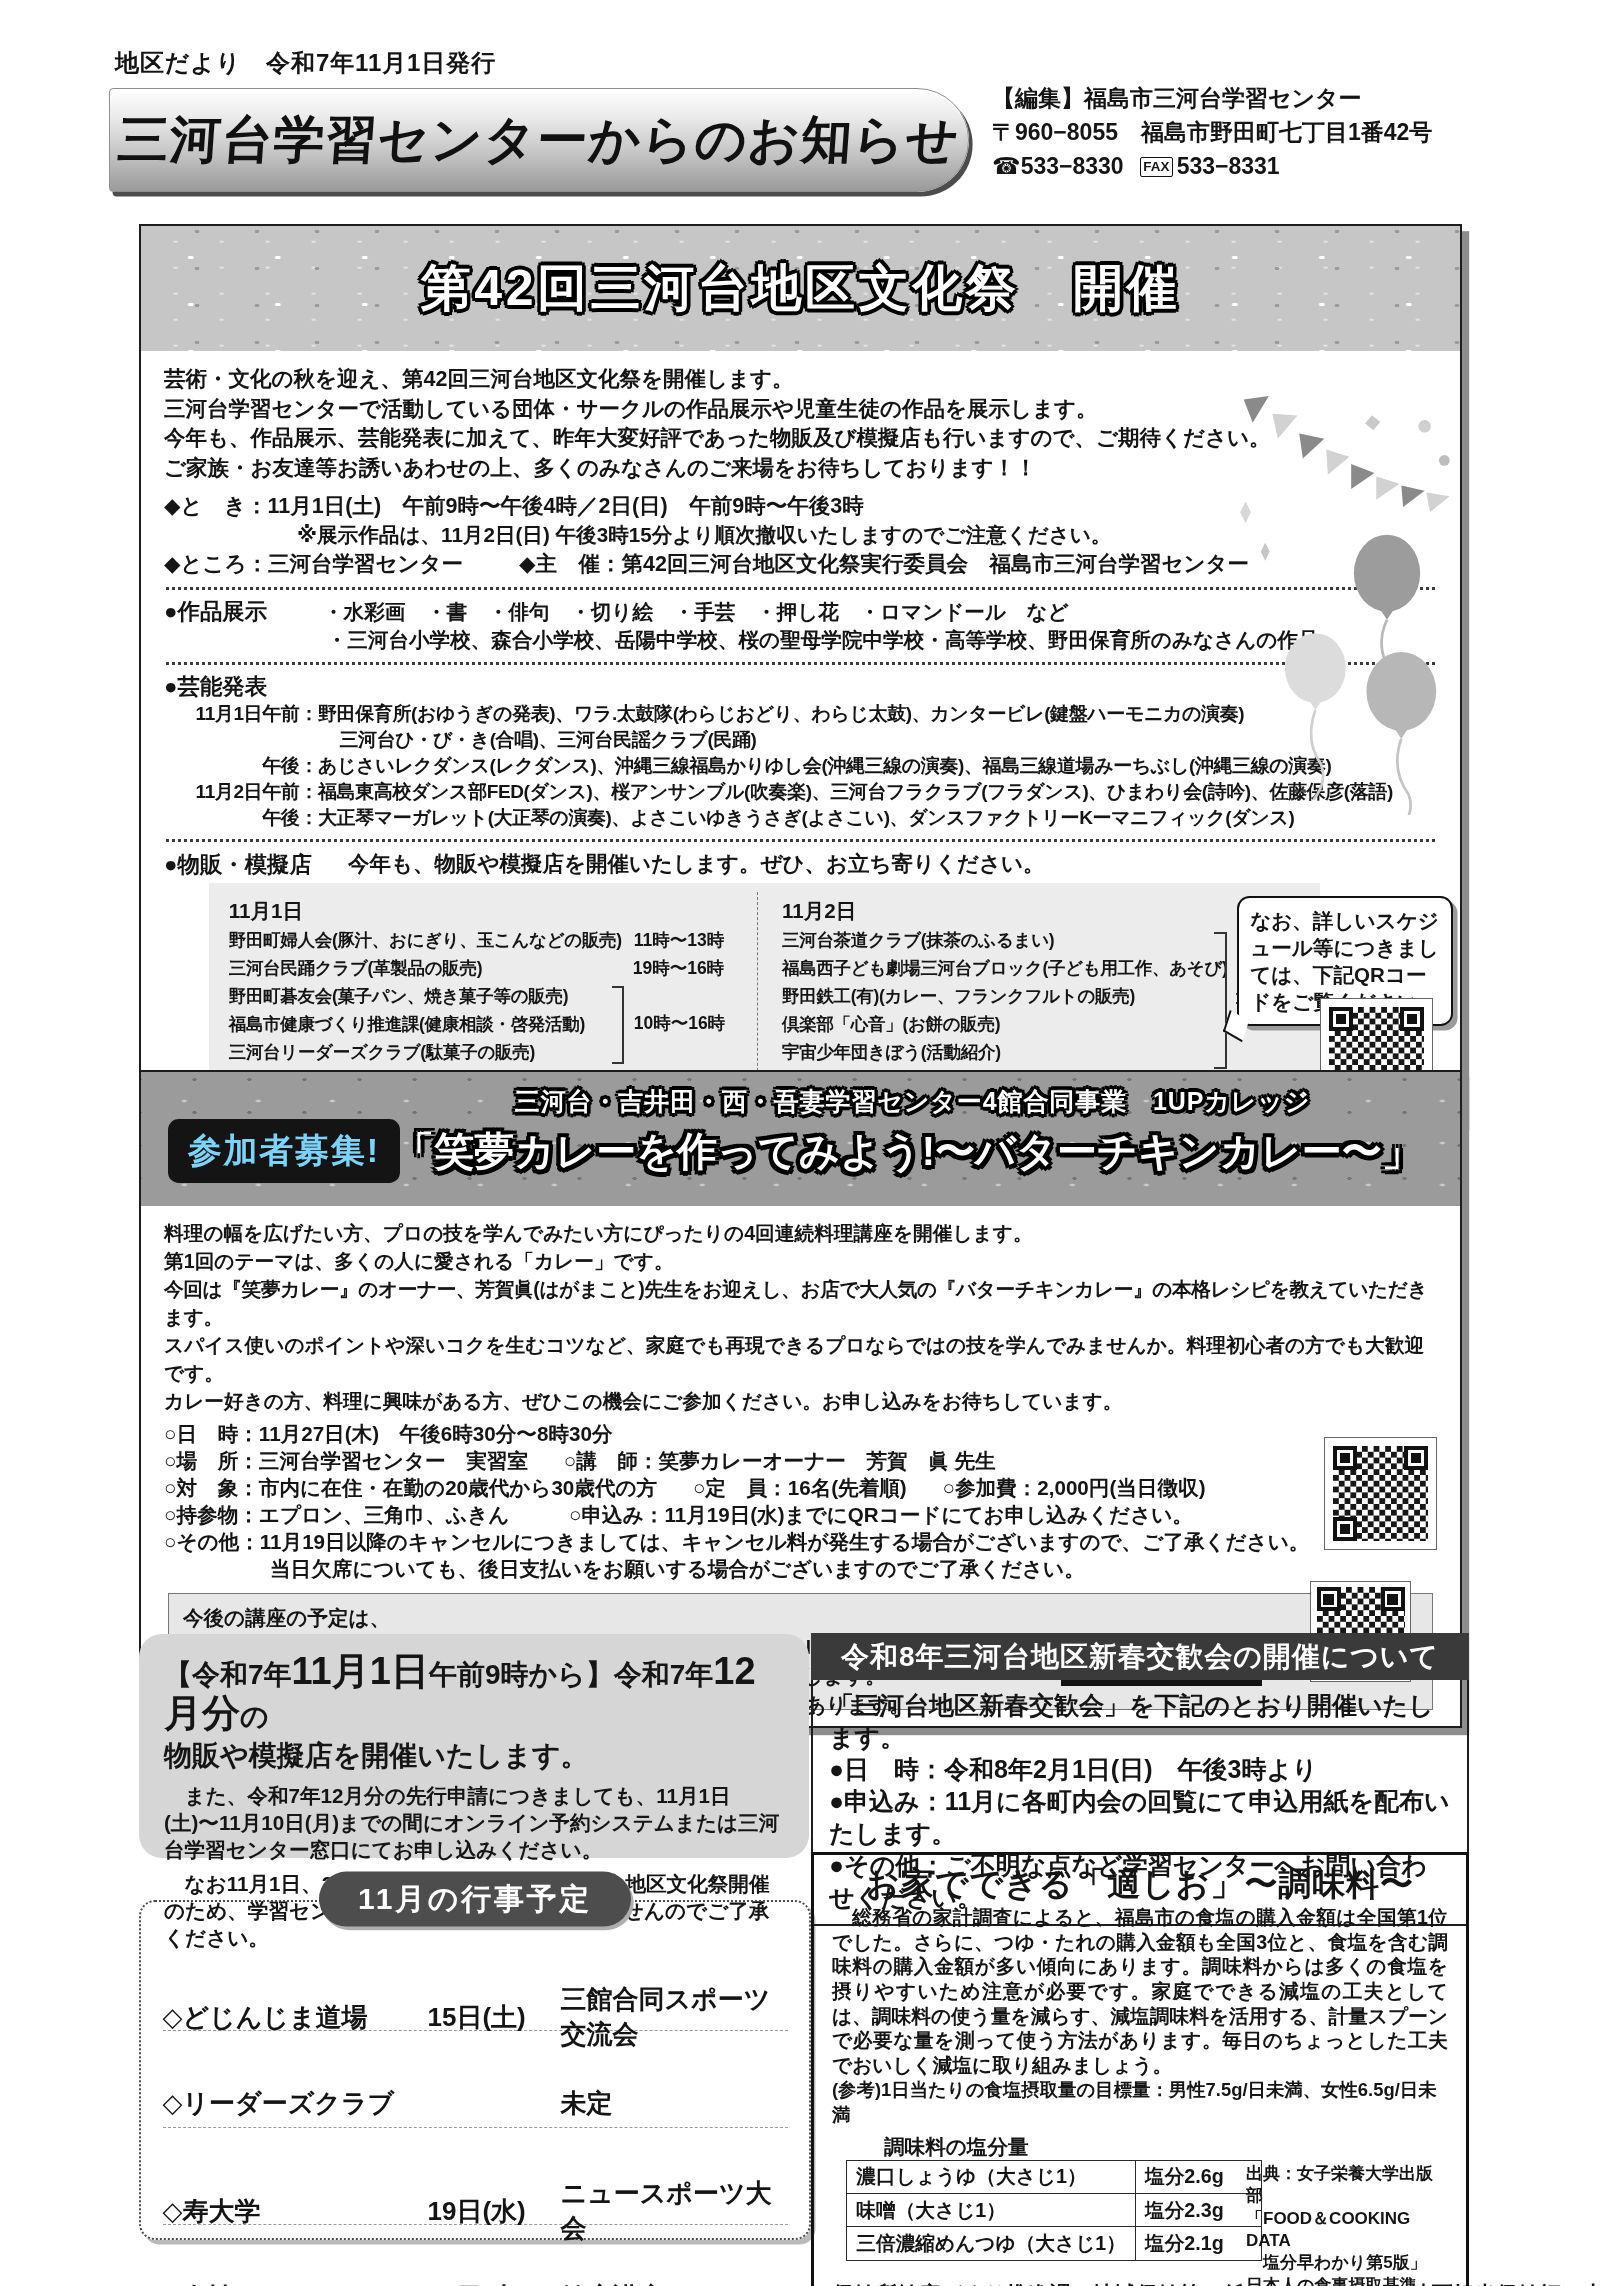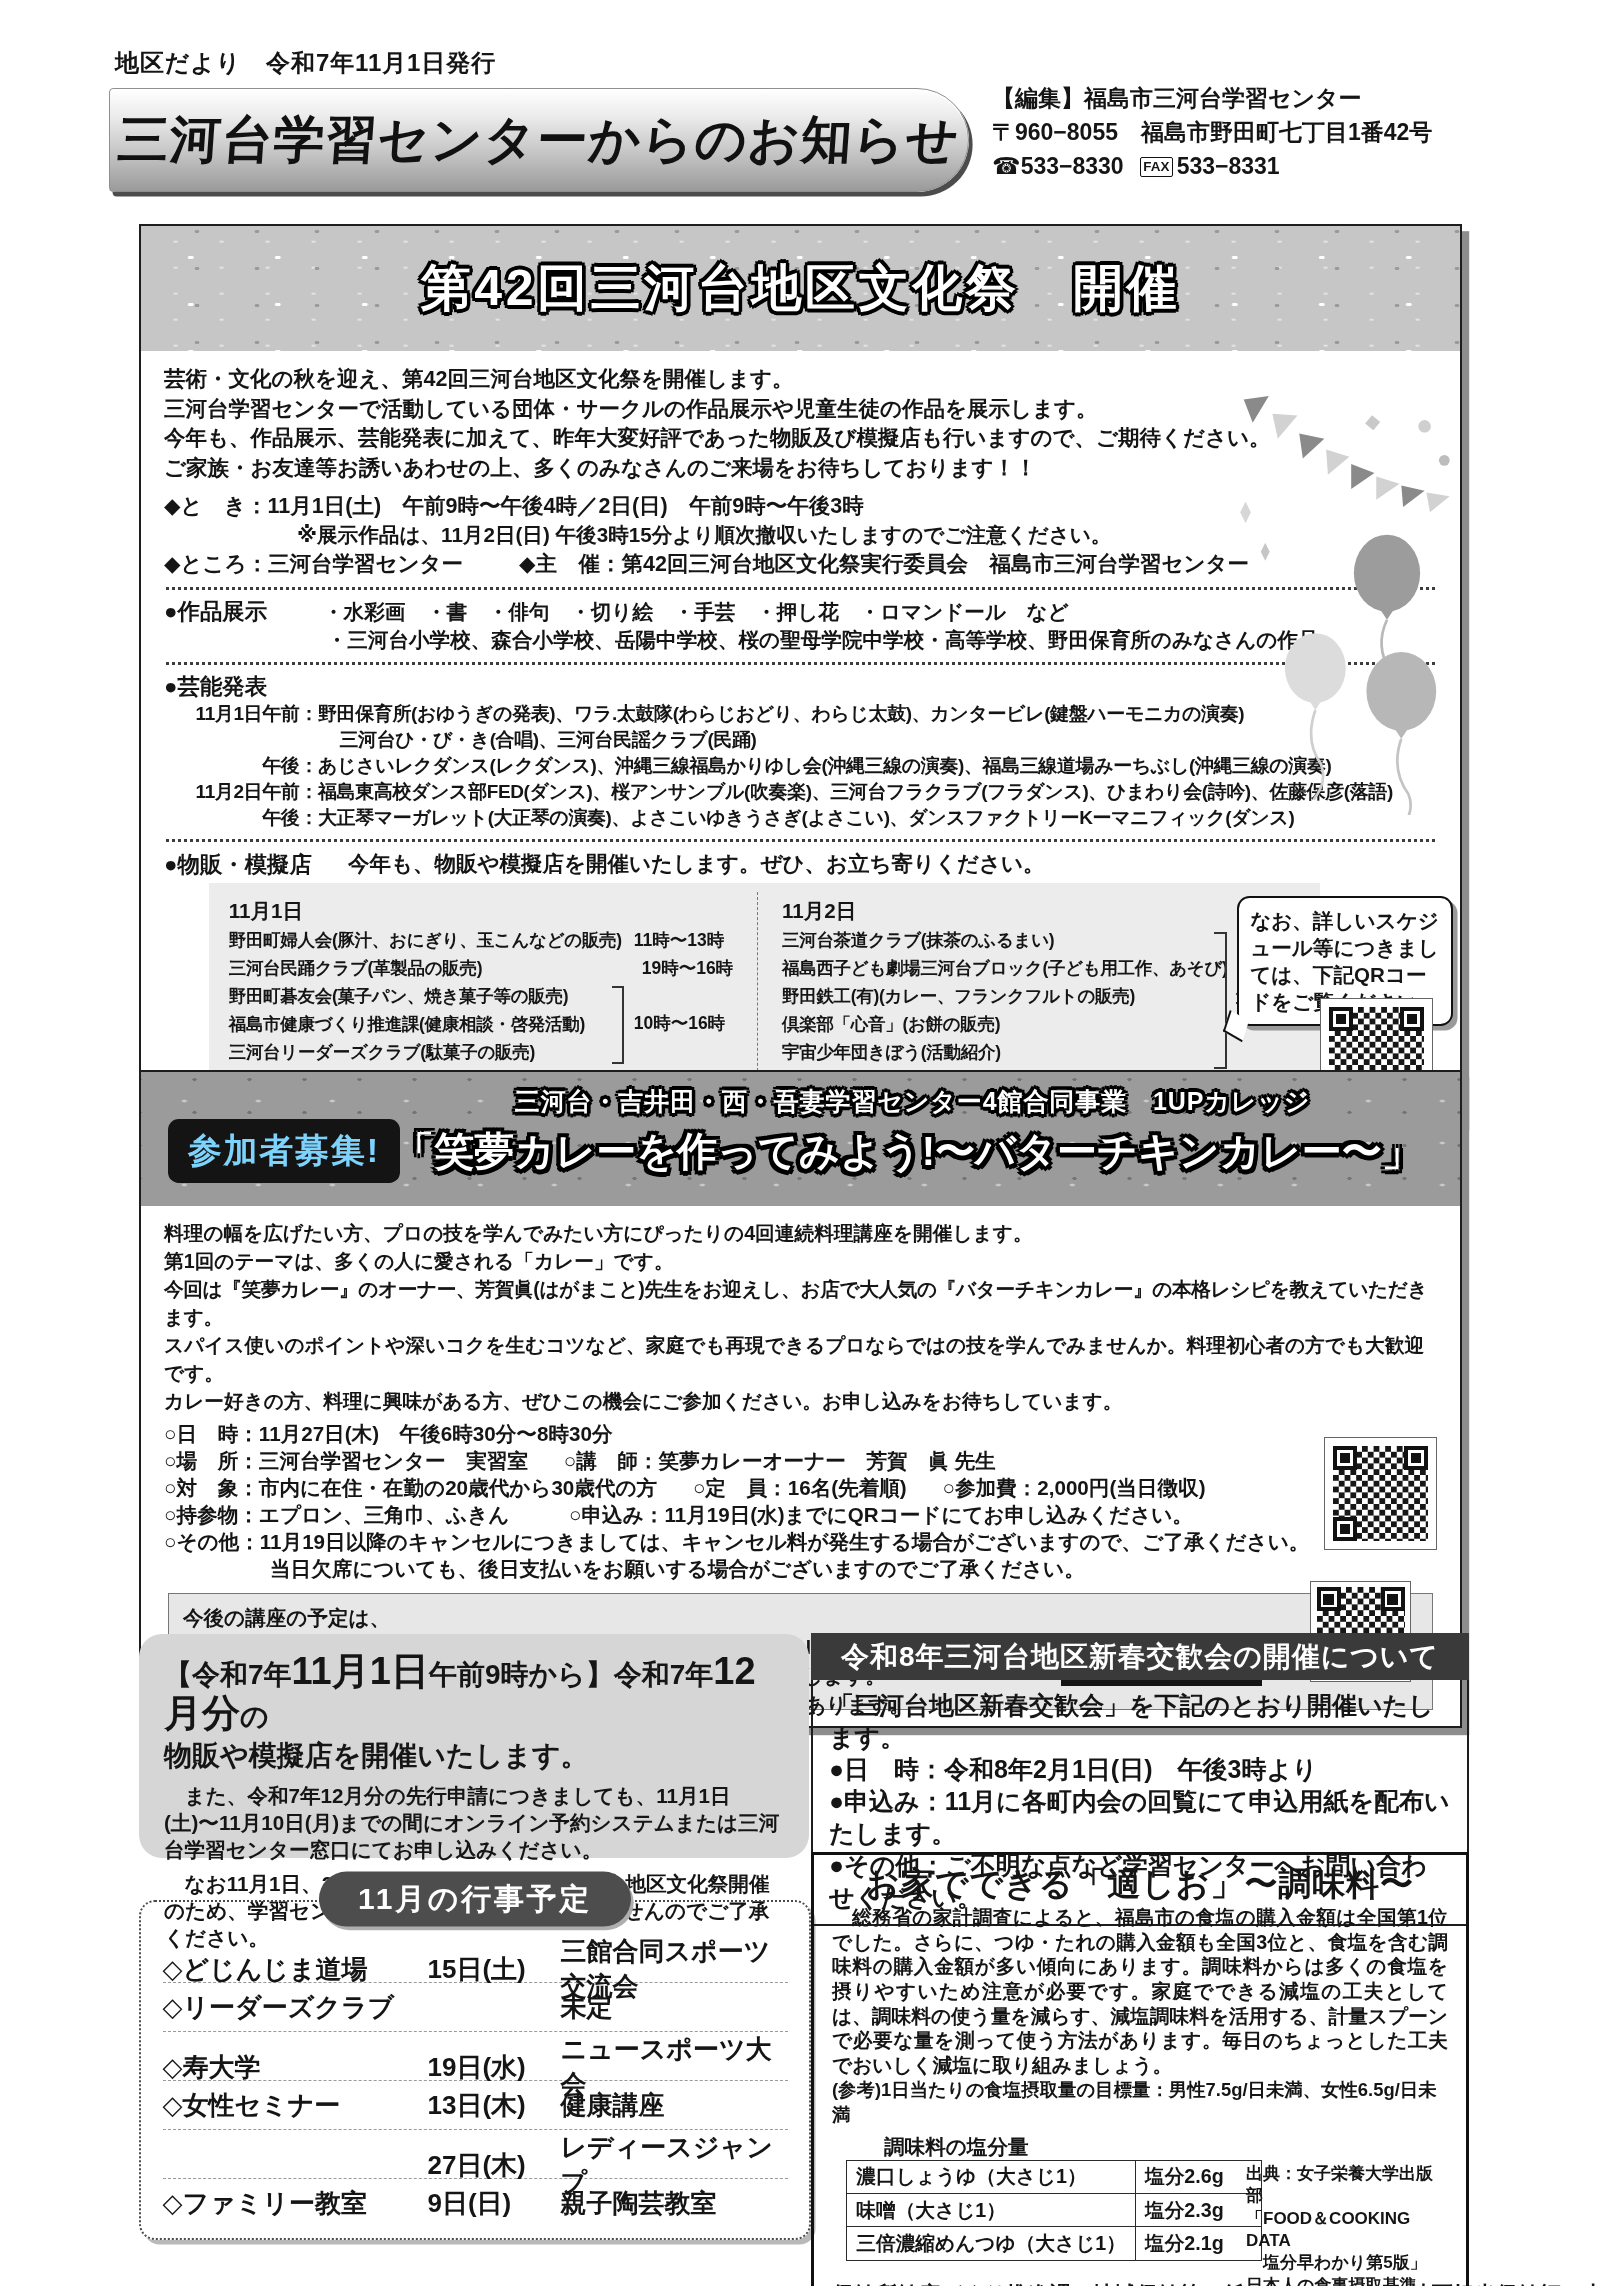--- a/index.html
+++ b/index.html
@@ -131,21 +131,21 @@
   .sched{
     left:139px;top:1900px;width:672px;height:340px;border:2.7px dotted #4a4a4a;border-radius:16px;
     box-shadow:4.5px 4.5px 0 #b9b9b9;box-sizing:border-box;padding:32px 21.5px 9px 21.5px;
   }
   .pill{
     position:absolute;left:50%;top:0;transform:translate(-50%,-55%);
     background:#4d4d4d;color:#fff;font-size:30px;font-weight:700;letter-spacing:2.7px;
     padding:7.2px 39px;border-radius:30px;white-space:nowrap;box-shadow:2.7px 3.6px 0 #aeaeae;
   }
   .srow{display:grid;grid-template-columns:265px 133px auto;align-items:center;
-    font-size:26px;font-weight:700;height:48px;border-bottom:1.8px dashed #9a9a9a;}
+    font-size:26px;font-weight:700;height:48px;border-bottom:1.8px dashed #9a9a9a;margin-top:48px;}
   .srow:last-child{border-bottom:none;}
   .srow .ev{font-weight:600;}
   
   .ny{left:811px;top:1633px;width:658px;}
   .ny-title{background:#3a3a3a;color:#fff;font-size:28px;font-weight:700;text-align:center;
     line-height:47px;letter-spacing:0.9px;}
   .ny-body{border:2.7px solid #1d1d1d;border-top:none;padding:9px 16px 10.7px 16px;
     font-size:25px;font-weight:600;line-height:32px;box-sizing:border-box;}
   .ny-body .lbl{font-weight:700;}
   .ny-body .gap{display:inline-block;width:27px;}
@@ -226,21 +226,21 @@
     </div>
     <div class="booth-panel">
       <div class="bcol day1">
         <div class="bdate">11月1日</div>
         <div class="brow">野田町婦人会(豚汁、おにぎり、玉こんなどの販売)</div>
         <div class="brow">三河台民踊クラブ(革製品の販売)</div>
         <div class="brow">野田町碁友会(菓子パン、焼き菓子等の販売)</div>
         <div class="brow">福島市健康づくり推進課(健康相談・啓発活動)</div>
         <div class="brow">三河台リーダーズクラブ(駄菓子の販売)</div>
         <div class="btime" style="left:405px;top:32px;">11時〜13時</div>
-        <div class="btime" style="left:413px;top:60px;">19時〜16時</div>
+        <div class="btime" style="left:404px;top:60px;">19時〜16時</div>
         <div class="brk" style="left:383px;top:90px;height:74px;"></div>
         <div class="btime" style="left:405px;top:115px;">10時〜16時</div>
       </div>
       <div class="vdash"></div>
       <div class="bcol day2">
         <div class="bdate">11月2日</div>
         <div class="brow">三河台茶道クラブ(抹茶のふるまい)</div>
         <div class="brow">福島西子ども劇場三河台ブロック(子ども用工作、あそび)</div>
         <div class="brow">野田鉄工(有)(カレー、フランクフルトの販売)</div>
         <div class="brow">倶楽部「心音」(お餅の販売)</div>

